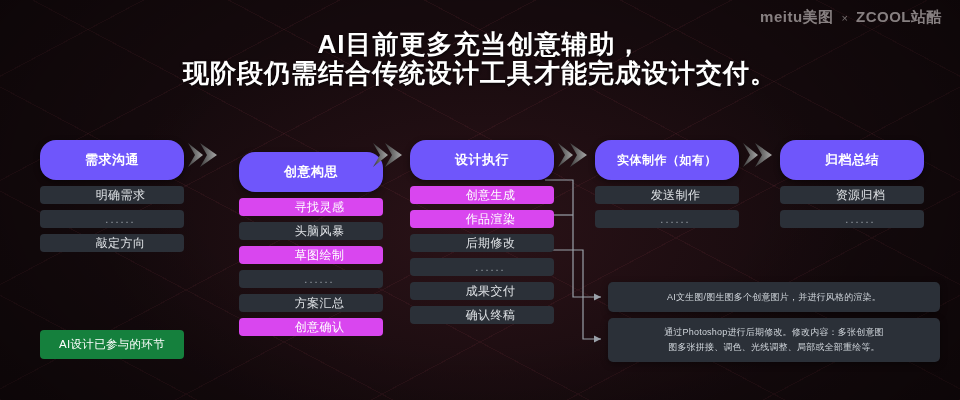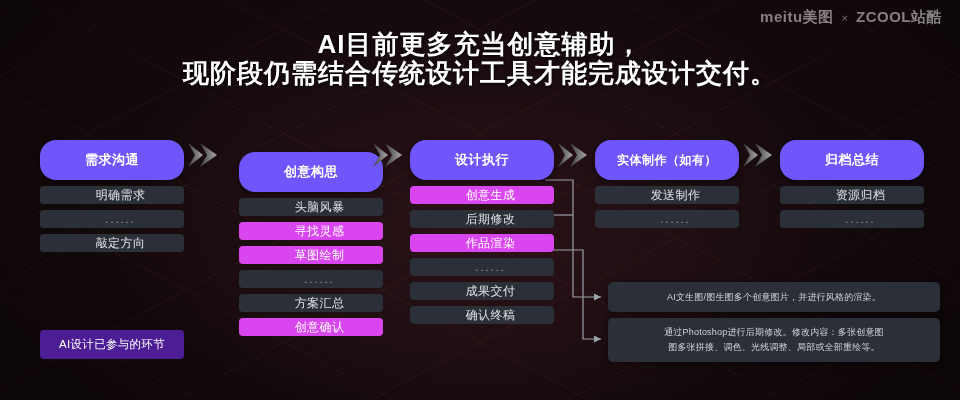--- a/index.html
+++ b/index.html
@@ -70,21 +70,21 @@
   .cell.ai   { background:#d946ef; color:#ffffff; }
   .cell.dots { color:#9aa1a9; letter-spacing:2px; font-size:11px; }
 
   
   .arrow { position:absolute; top:140px; width:34px; height:30px; }
   .arrow svg { display:block; }
 
   
   #legend {
     position:absolute; left:40px; top:330px; width:144px; height:29px;
-    border-radius:4px; background:#4c1d95;
+    border-radius:4px; background:#15803d;
     display:flex; align-items:center; justify-content:center;
     font-size:11.5px; color:#ffffff; letter-spacing:0.3px;
   }
 
   
   .note {
     position:absolute; border-radius:5px; background:#2b3038;
     color:#cfd4da; font-size:9px; line-height:14px;
     padding:6px 12px; letter-spacing:0.2px;
     display:flex; align-items:center; justify-content:center; text-align:center;
@@ -129,33 +129,33 @@
 
   <div class="column" style="left:40px; top:140px;">
     <div class="col-head">需求沟通</div>
     <div class="cell dark">明确需求</div>
     <div class="cell dark dots">......</div>
     <div class="cell dark">敲定方向</div>
   </div>
 
   <div class="column" style="left:239px; top:140px;margin-top:12px;">
     <div class="col-head">创意构思</div>
+    <div class="cell ai">寻找灵感</div>
     <div class="cell dark">头脑风暴</div>
-    <div class="cell ai">寻找灵感</div>
     <div class="cell ai">草图绘制</div>
     <div class="cell dark dots">......</div>
     <div class="cell dark">方案汇总</div>
     <div class="cell ai">创意确认</div>
   </div>
 
   <div class="column" style="left:410px; top:140px;">
     <div class="col-head">设计执行</div>
     <div class="cell ai">创意生成</div>
+    <div class="cell ai">作品渲染</div>
     <div class="cell dark">后期修改</div>
-    <div class="cell ai">作品渲染</div>
     <div class="cell dark dots">......</div>
     <div class="cell dark">成果交付</div>
     <div class="cell dark">确认终稿</div>
   </div>
 
   <div class="column" style="left:595px; top:140px;">
     <div class="col-head wide-label">实体制作（如有）</div>
     <div class="cell dark">发送制作</div>
     <div class="cell dark dots">......</div>
   </div>

